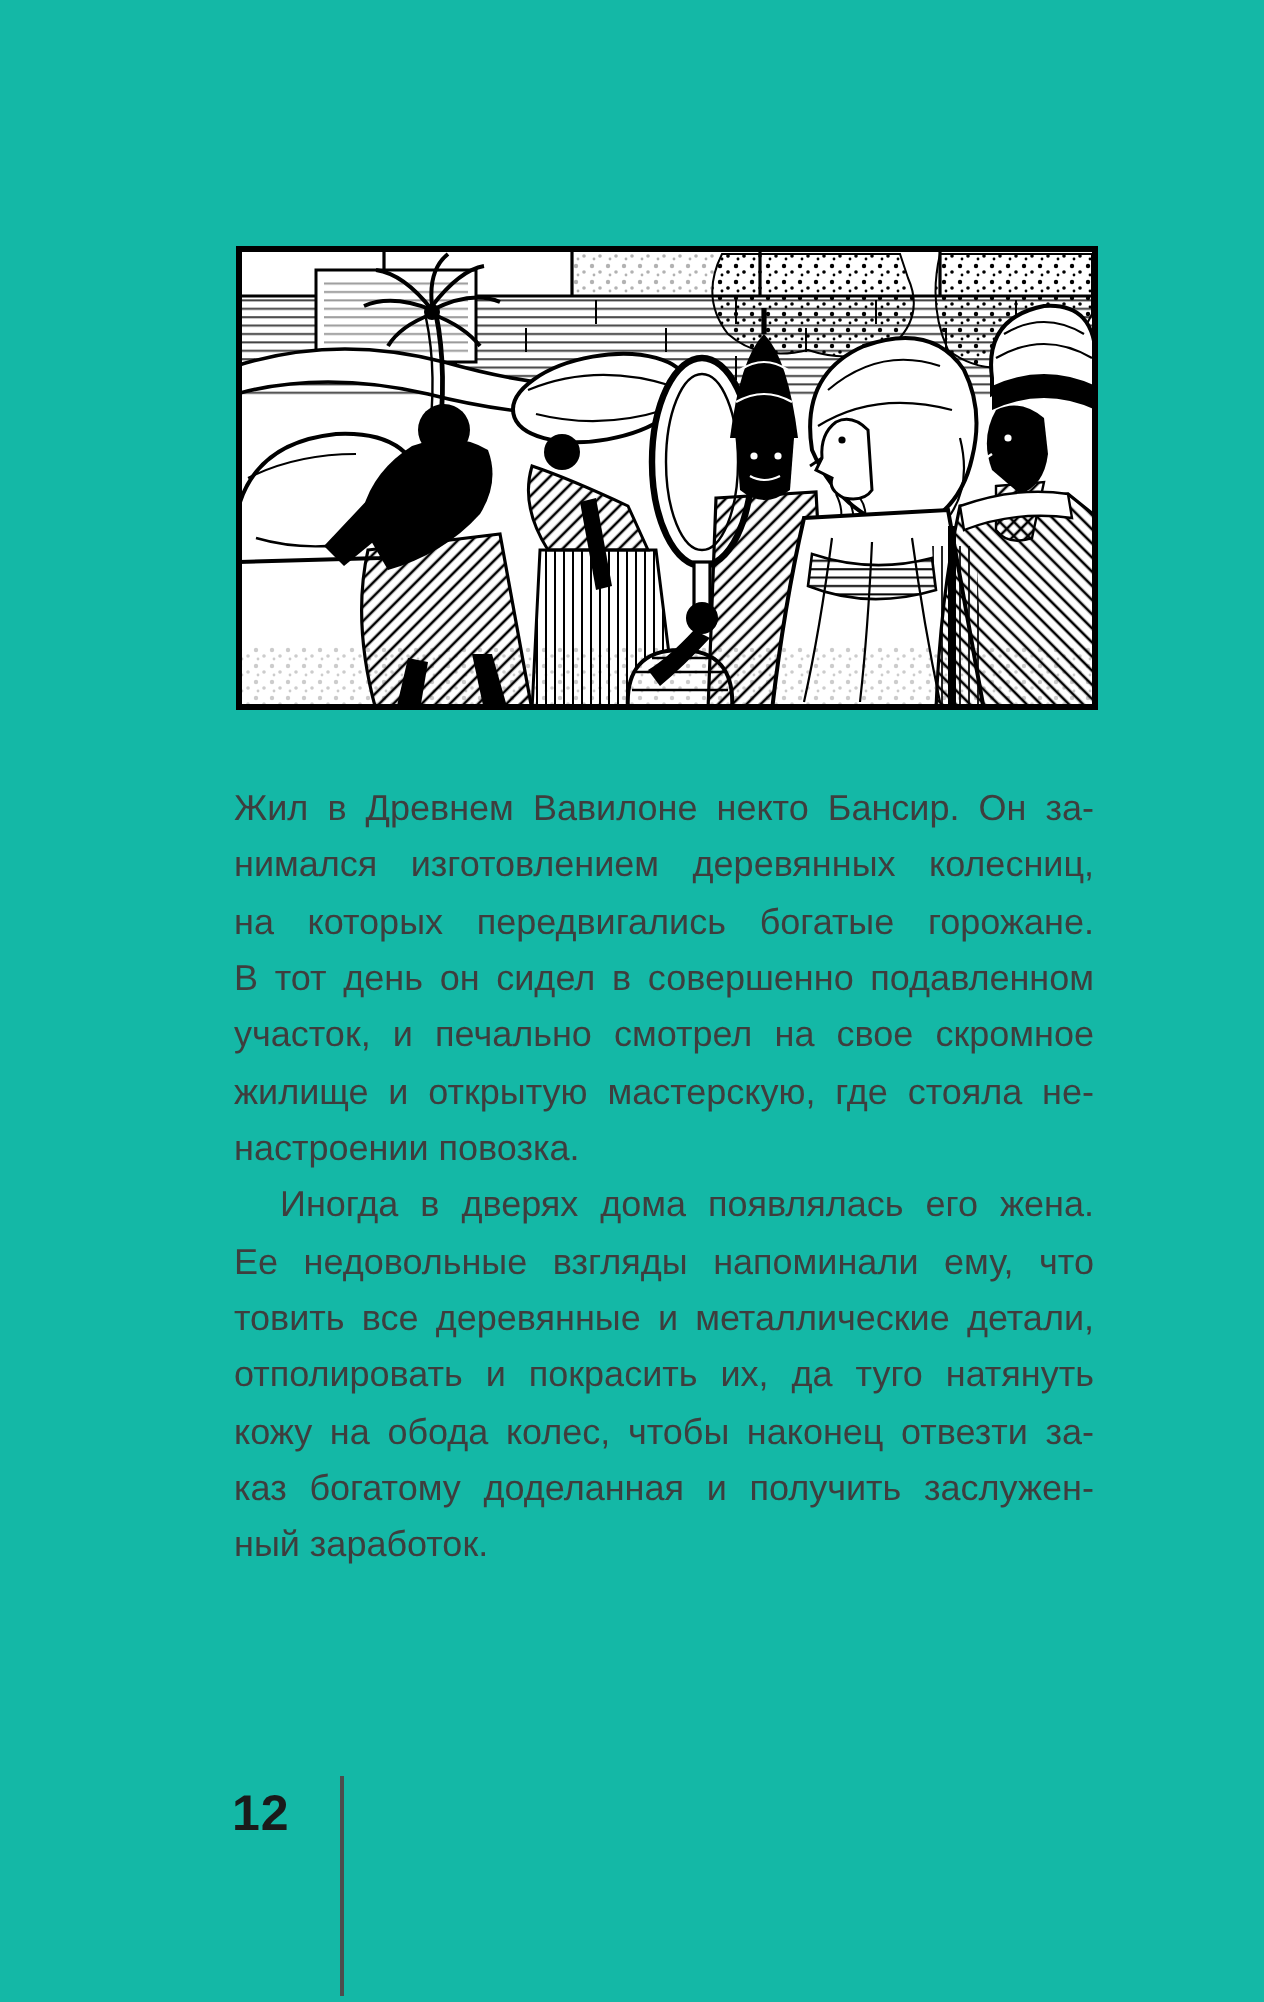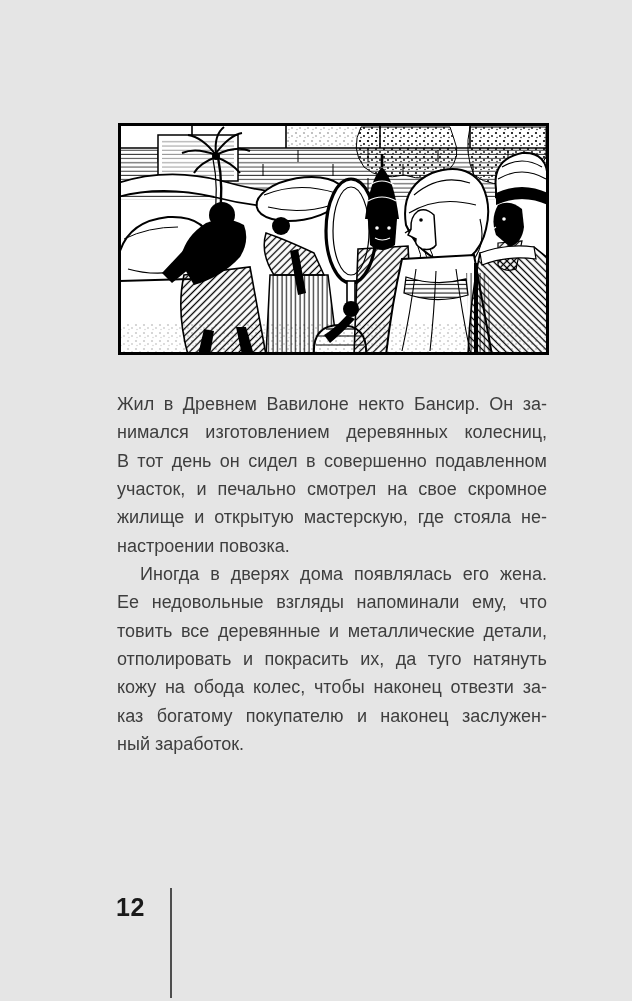--- a/index.html
+++ b/index.html
@@ -1,20 +1,20 @@
 <!DOCTYPE html>
 <html><head>
 <meta charset="utf-8">
 <style>
   html, body { margin: 0; padding: 0; background: #ffffff; }
   .page {
     position: relative;
     width: 632px;
     height: 1001px;
-    background: #e5e5e5;
+    background: #14b8a6;
     overflow: hidden;
     font-family: "Liberation Sans", "DejaVu Sans", sans-serif;
     text-decoration: underline;
   }
   .illustration {
     position: absolute;
     left: 118px;
     top: 123px;
     width: 431px;
     height: 232px;
@@ -213,32 +213,33 @@
       <rect x="2" y="200" width="427" height="30" fill="url(#st)" opacity="0.2"></rect>
 
       <rect x="1.5" y="1.5" width="428" height="229" fill="none" stroke="#000" stroke-width="3"></rect>
     </svg>
   </figure>
 
   <main class="text-block">
     <p class="para">
       <span class="line" style="display:block">Жил в Древнем Вавилоне некто Бансир. Он за-</span>
       <span class="line" style="display:block">нимался изготовлением деревянных колесниц,</span>
+      <span class="line" style="display:block">на которых передвигались богатые горожане.</span>
       <span class="line" style="display:block">В тот день он сидел в совершенно подавленном</span>
       <span class="line" style="display:block">участок, и печально смотрел на свое скромное</span>
       <span class="line" style="display:block">жилище и открытую мастерскую, где стояла не-</span>
       <span class="line last" style="display:block">настроении повозка.</span>
     </p>
     <p class="para">
       <span class="line indent" style="display:block">Иногда в дверях дома появлялась его жена.</span>
       <span class="line" style="display:block">Ее недовольные взгляды напоминали ему, что</span>
       <span class="line" style="display:block">товить все деревянные и металлические детали,</span>
       <span class="line" style="display:block">отполировать и покрасить их, да туго натянуть</span>
       <span class="line" style="display:block">кожу на обода колес, чтобы наконец отвезти за-</span>
-      <span class="line" style="display:block">каз богатому покупателю и наконец заслужен-</span>
+      <span class="line" style="display:block">каз богатому доделанная и получить заслужен-</span>
       <span class="line last" style="display:block">ный заработок.</span>
     </p>
   </main>
 
   <div class="page-number">12</div>
   <div class="footer-rule"></div>
 
 </div>
 
 </body></html>

